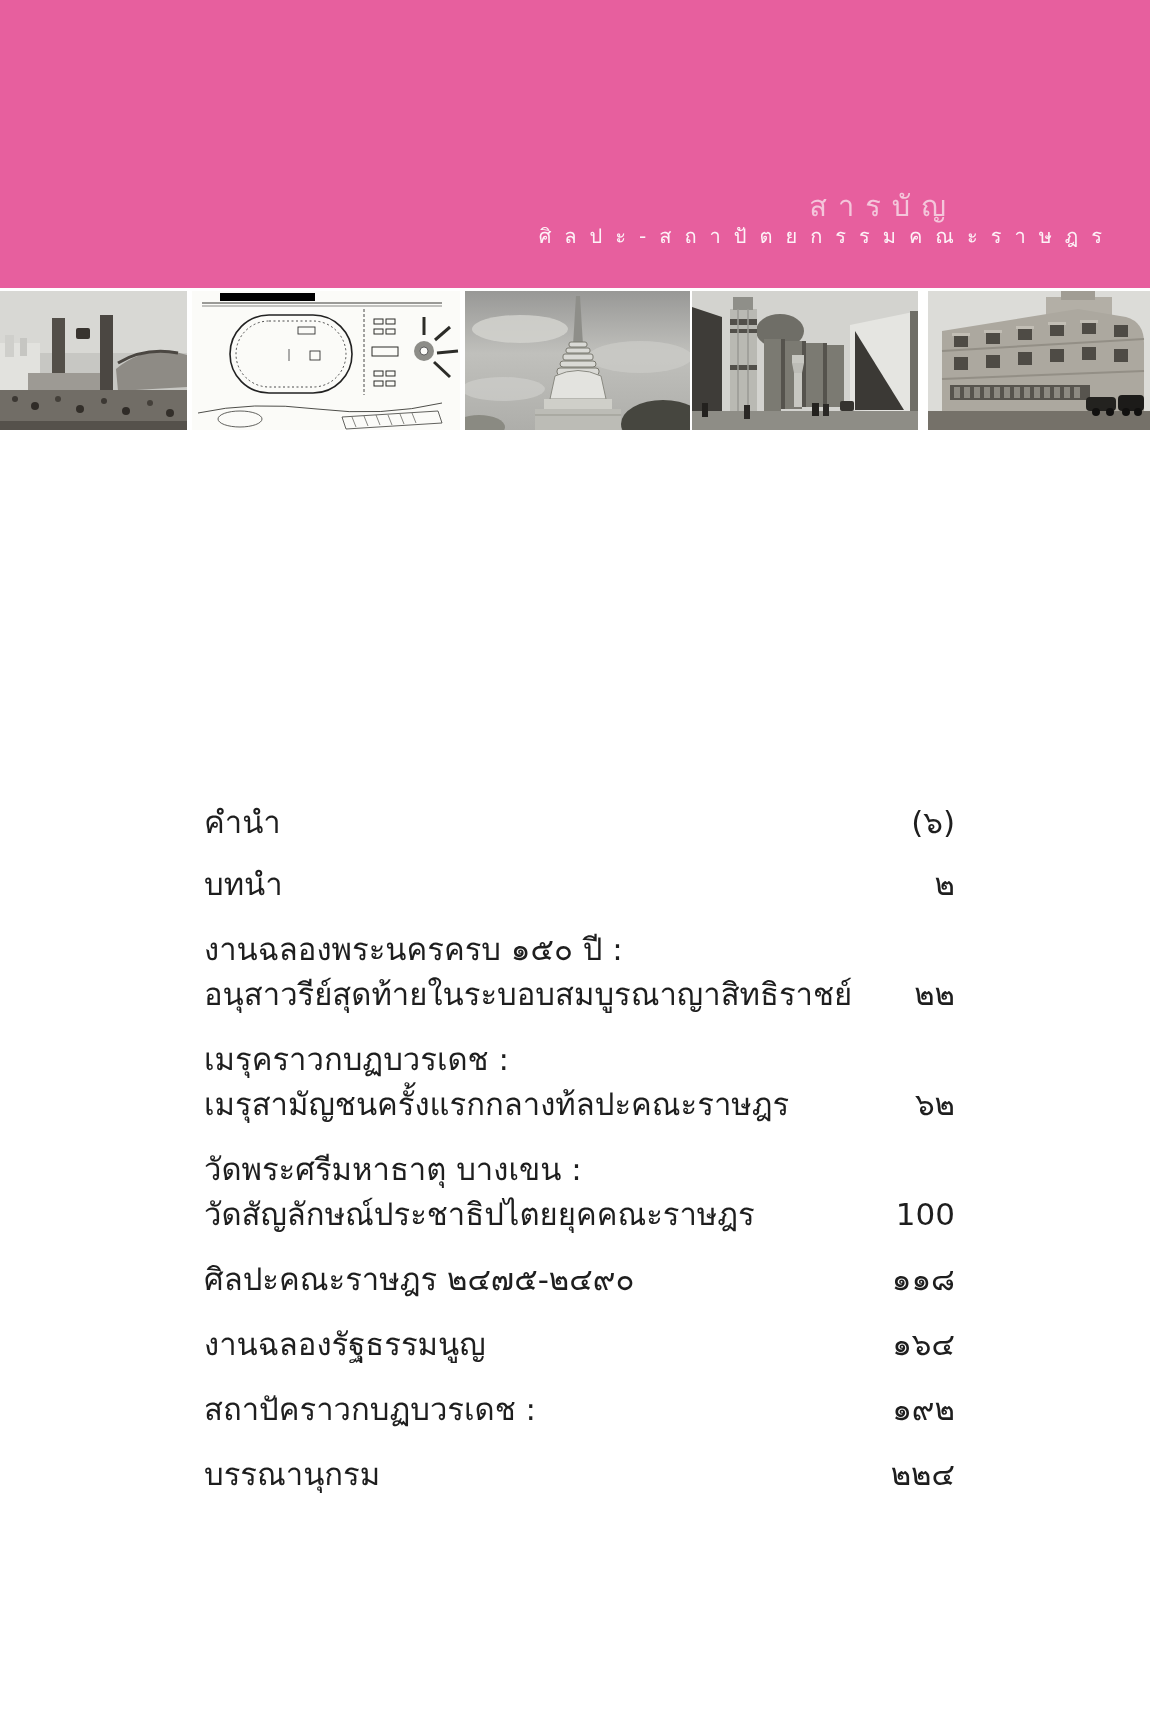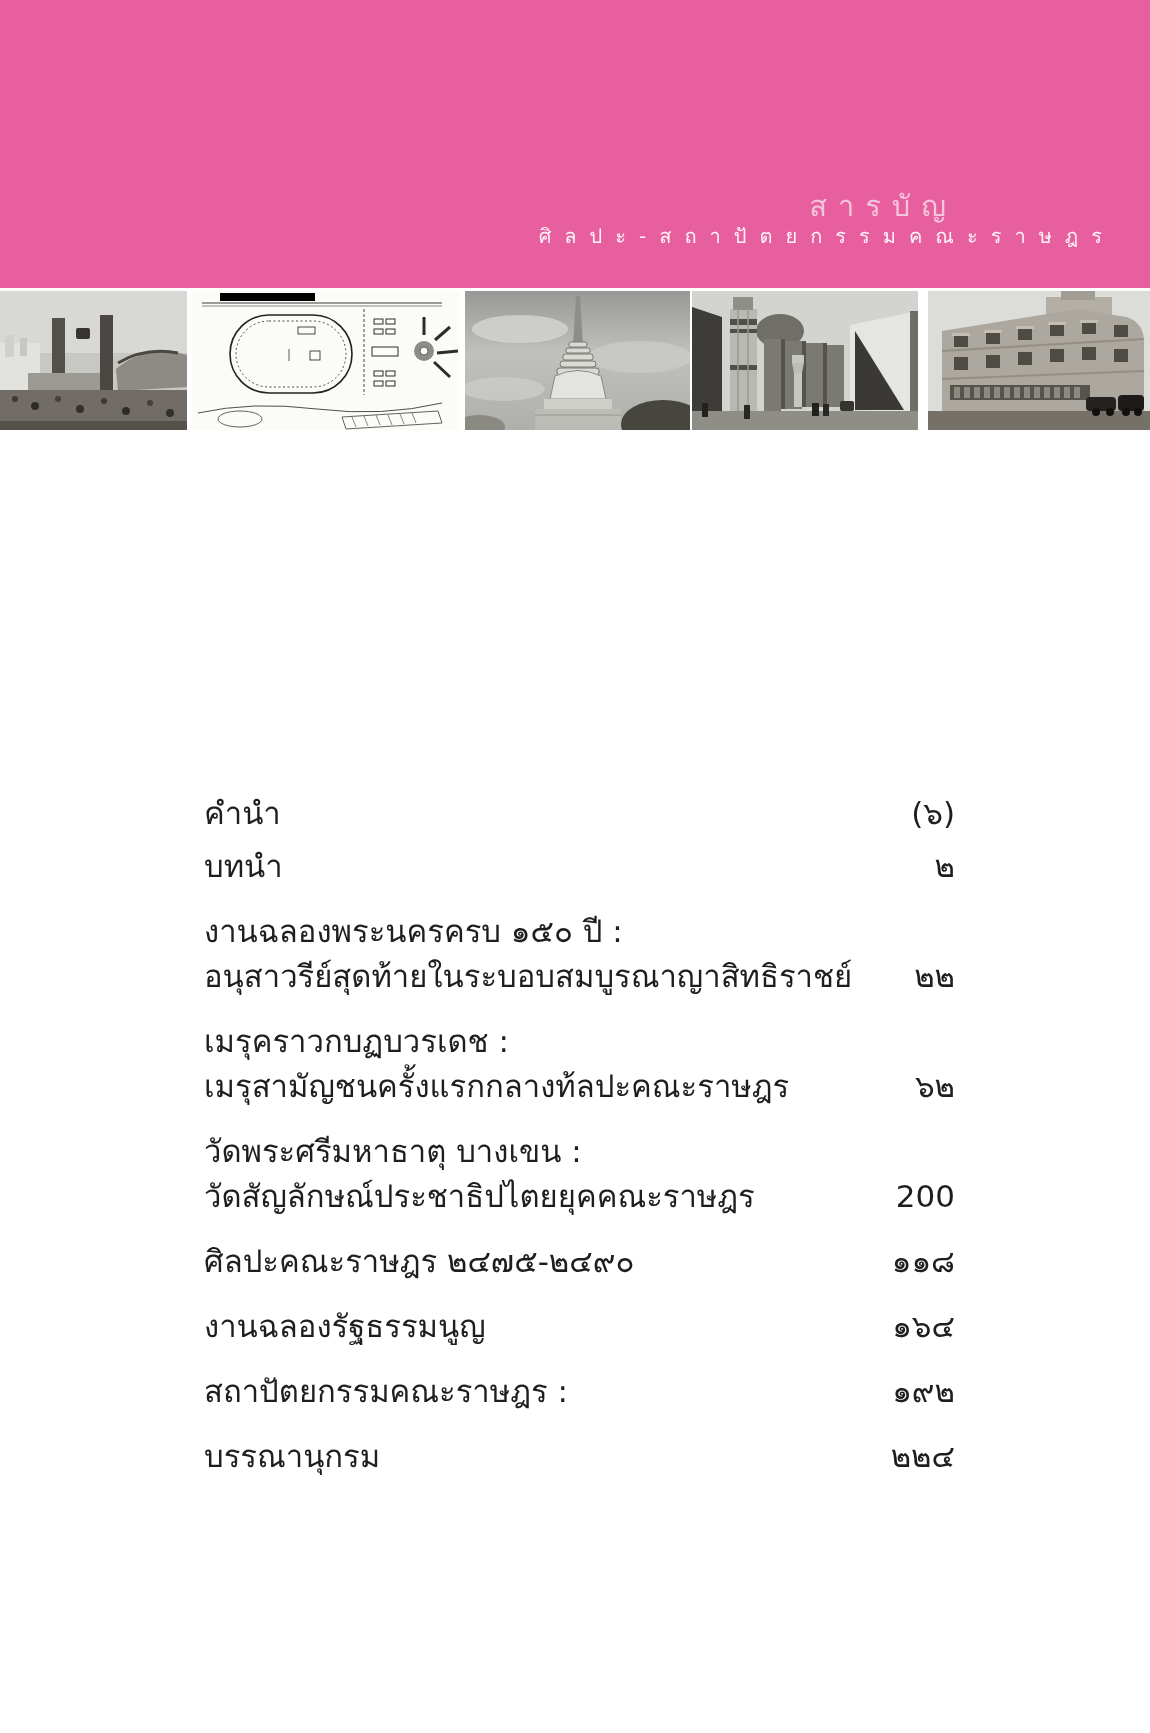--- a/index.html
+++ b/index.html
@@ -37,21 +37,21 @@
   .photo-5{left:928px;width:222px;}
   
   .toc{
     position:absolute;left:204px;right:195px;top:783px;
     font-size:31px;line-height:45px;color:#1e1e1e;
   }
   .toc-entry{
     display:flex;justify-content:space-between;align-items:flex-end;
     margin-top:20px;
   }
-  .toc-entry:nth-child(1), .toc-entry:nth-child(2){margin-top:8px;align-items:flex-end;}
+  .toc-entry:nth-child(1), .toc-entry:nth-child(2){margin-top:17px;align-items:flex-end;}
   .toc-lines{flex:1 1 auto;}
   .toc-page{flex:0 0 auto;white-space:nowrap;padding-left:20px;}
 </style>
 </head>
 <body>
 
 <div class="page">
 
   <div class="banner">
     <div class="banner-title">สารบัญ</div>
@@ -286,40 +286,40 @@
         <div>เมรุสามัญชนครั้งแรกกลางท้ลปะคณะราษฎร</div>
       </div>
       <div class="toc-page">๖๒</div>
     </div>
 
     <div class="toc-entry">
       <div class="toc-lines">
         <div>วัดพระศรีมหาธาตุ บางเขน :</div>
         <div>วัดสัญลักษณ์ประชาธิปไตยยุคคณะราษฎร</div>
       </div>
-      <div class="toc-page">200</div>
+      <div class="toc-page">100</div>
     </div>
 
     <div class="toc-entry">
       <div class="toc-lines">
         <div>ศิลปะคณะราษฎร ๒๔๗๕-๒๔๙๐</div>
       </div>
       <div class="toc-page">๑๑๘</div>
     </div>
 
     <div class="toc-entry">
       <div class="toc-lines">
         <div>งานฉลองรัฐธรรมนูญ</div>
       </div>
       <div class="toc-page">๑๖๔</div>
     </div>
 
     <div class="toc-entry">
       <div class="toc-lines">
-        <div>สถาปัตยกรรมคณะราษฎร :</div>
+        <div>สถาปัคราวกบฏบวรเดช :</div>
       </div>
       <div class="toc-page">๑๙๒</div>
     </div>
 
     <div class="toc-entry">
       <div class="toc-lines">
         <div>บรรณานุกรม</div>
       </div>
       <div class="toc-page">๒๒๔</div>
     </div>

